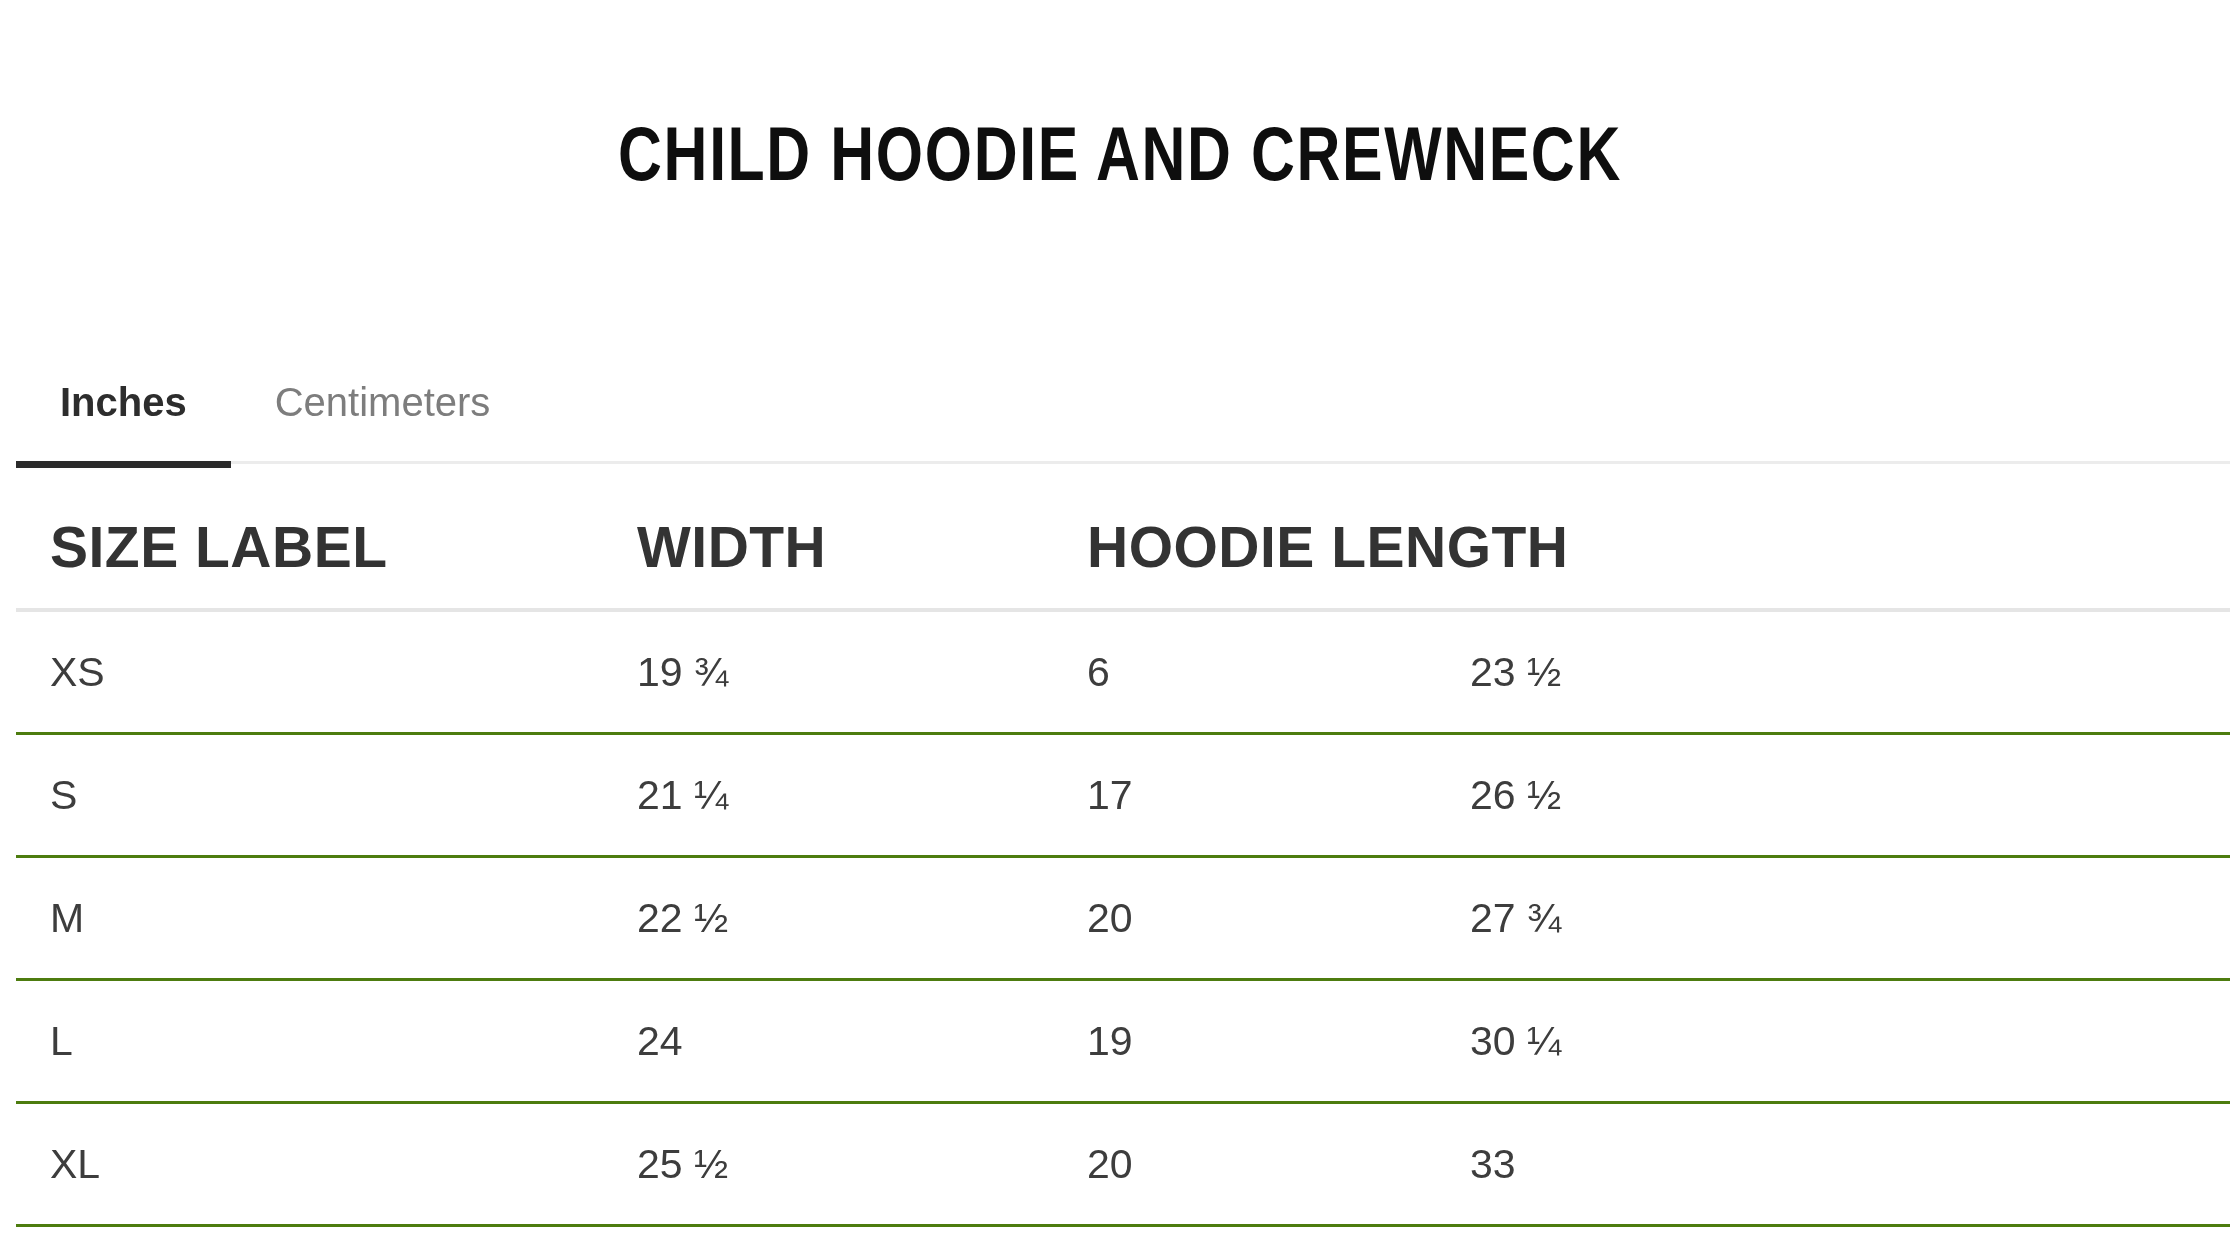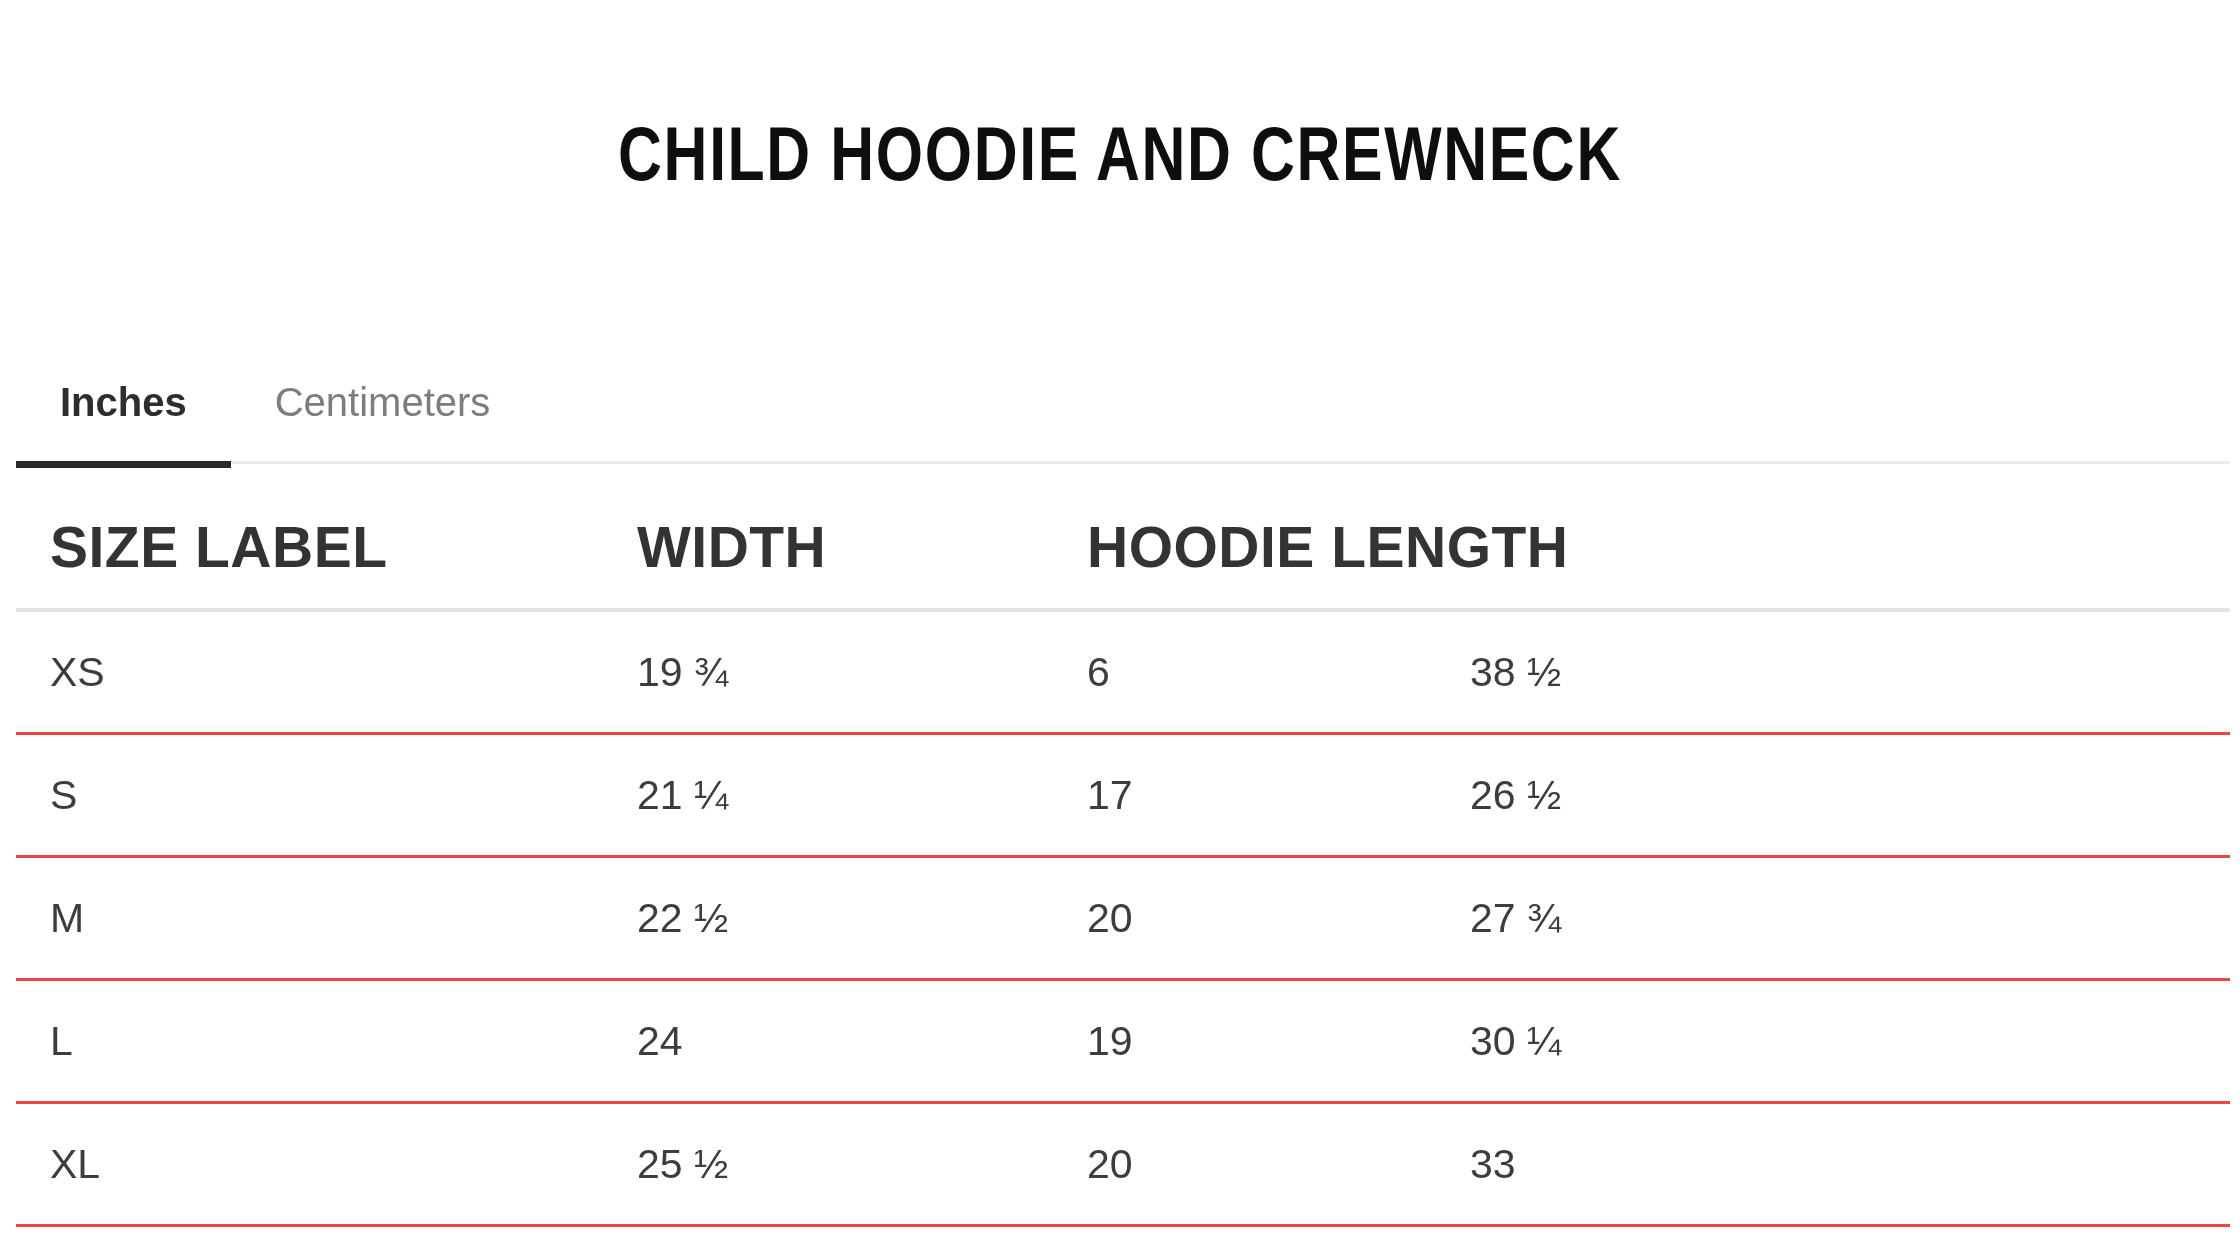--- a/index.html
+++ b/index.html
@@ -79,21 +79,21 @@
     left: 16px;
     right: 10px;
     top: 485px;
   }
   .row {
     display: grid;
     grid-template-columns: 587px 450px 383px 1fr;
     align-items: center;
     padding-left: 34px;
     height: 120px;
-    border-bottom: 3px solid #ef4444;
+    border-bottom: 3px solid #4d7c0f;
     font-size: 41px;
     color: #3d3d3d;
   }
   .row.header {
     height: 123px;
     border-bottom: 4px solid #e5e5e5;
     font-size: 57px;
     font-weight: 700;
     letter-spacing: 0.5px;
     color: #333333;
@@ -121,21 +121,21 @@
   <div class="row header">
     <div class="cell">SIZE LABEL</div>
     <div class="cell">WIDTH</div>
     <div class="cell">HOODIE LENGTH</div>
   </div>
 
   <div class="row">
     <div class="cell">XS</div>
     <div class="cell">19 ¾</div>
     <div class="cell">6</div>
-    <div class="cell">38 ½</div>
+    <div class="cell">23 ½</div>
   </div>
 
   <div class="row">
     <div class="cell">S</div>
     <div class="cell">21 ¼</div>
     <div class="cell">17</div>
     <div class="cell">26 ½</div>
   </div>
 
   <div class="row">

